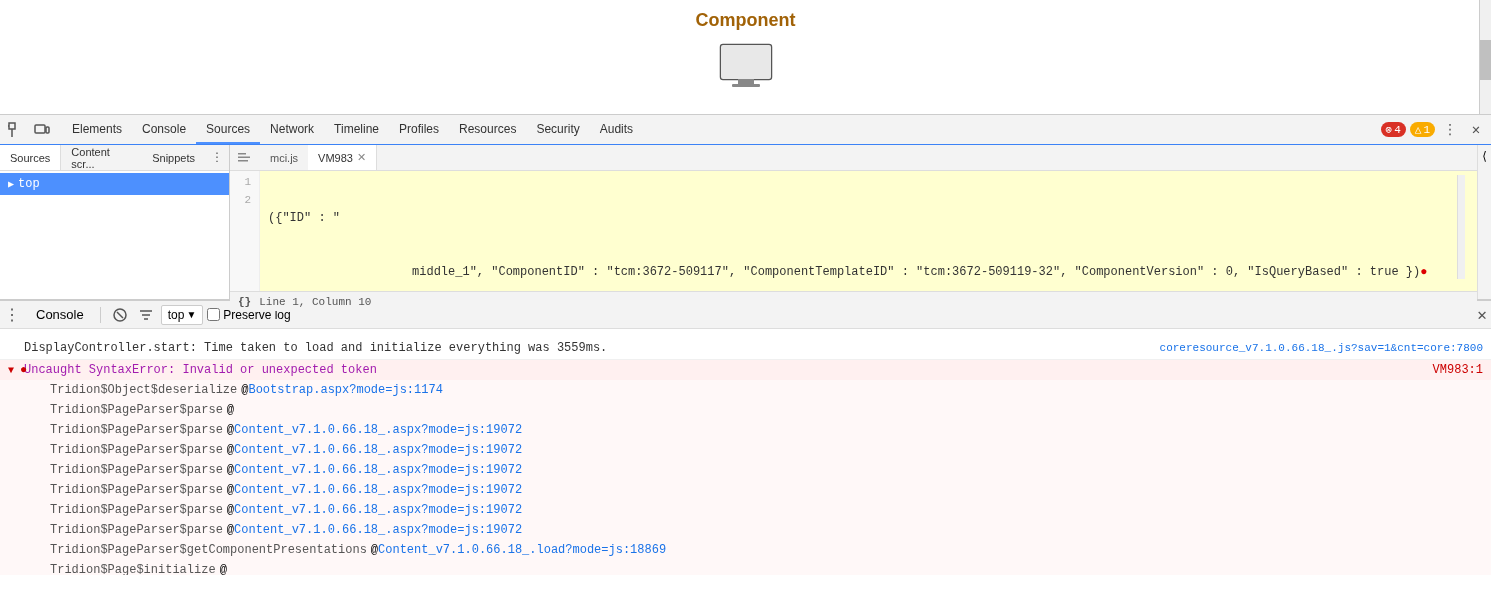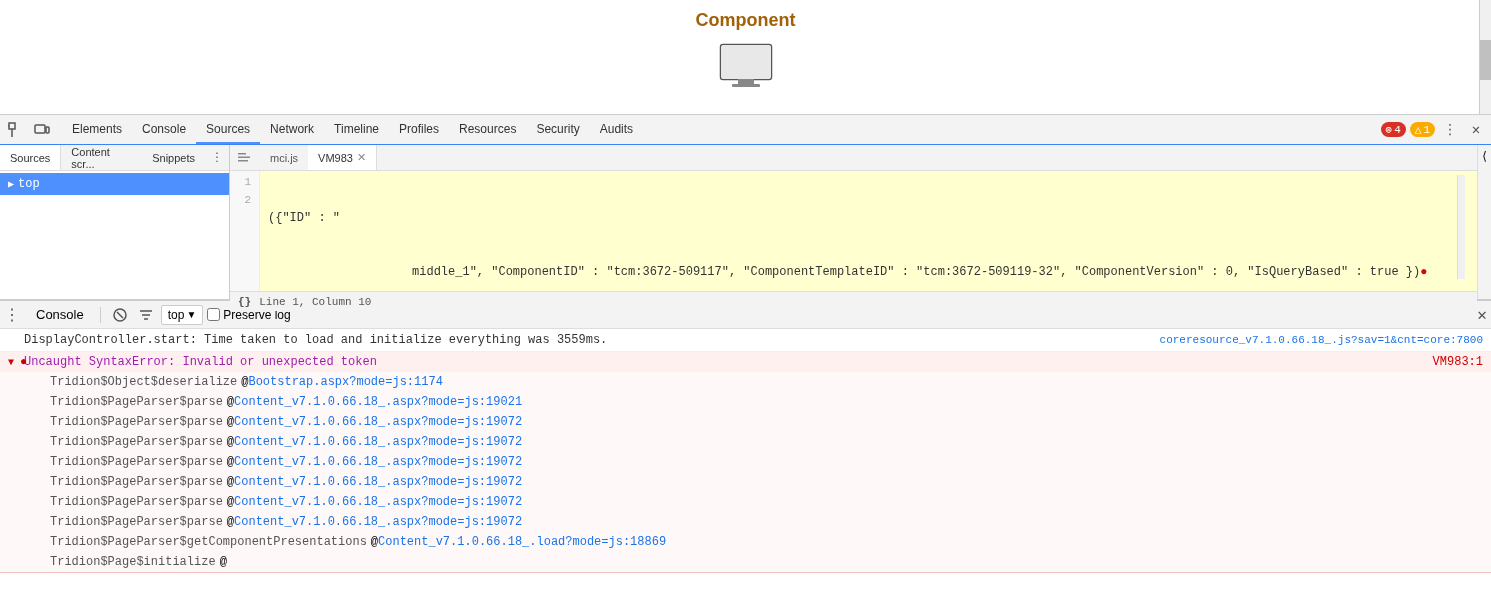--- a/index.html
+++ b/index.html
@@ -336,20 +336,21 @@
       cursor: pointer;
       color: #555;
       margin-right: 4px;
     }
 
     
     .console-messages {
       flex: 1;
       overflow-y: auto;
       font-size: 12px;
+      margin-top: 8px;
     }
     .console-msg {
       border-bottom: 1px solid #f0f0f0;
       padding: 2px 8px 2px 24px;
       display: flex;
       align-items: flex-start;
       min-height: 20px;
       line-height: 18px;
       position: relative;
     }
@@ -588,21 +589,20 @@
       </div>
 
       <div class="stack-row">
         <span class="stack-fn">Tridion$Object$deserialize</span>
         <span>@ </span>
         <a class="stack-link" href="#">Bootstrap.aspx?mode=js:1174</a>
       </div>
       <div class="stack-row">
         <span class="stack-fn">Tridion$PageParser$parse</span>
         <span>@ </span>
-        <a class="stack-link" href="#">Content_v7.1.0.66.18_.aspx?mode=js:19021</a>
       </div>
       <div class="stack-row">
         <span class="stack-fn">Tridion$PageParser$parse</span>
         <span>@ </span>
         <a class="stack-link" href="#">Content_v7.1.0.66.18_.aspx?mode=js:19072</a>
       </div>
       <div class="stack-row">
         <span class="stack-fn">Tridion$PageParser$parse</span>
         <span>@ </span>
         <a class="stack-link" href="#">Content_v7.1.0.66.18_.aspx?mode=js:19072</a>

